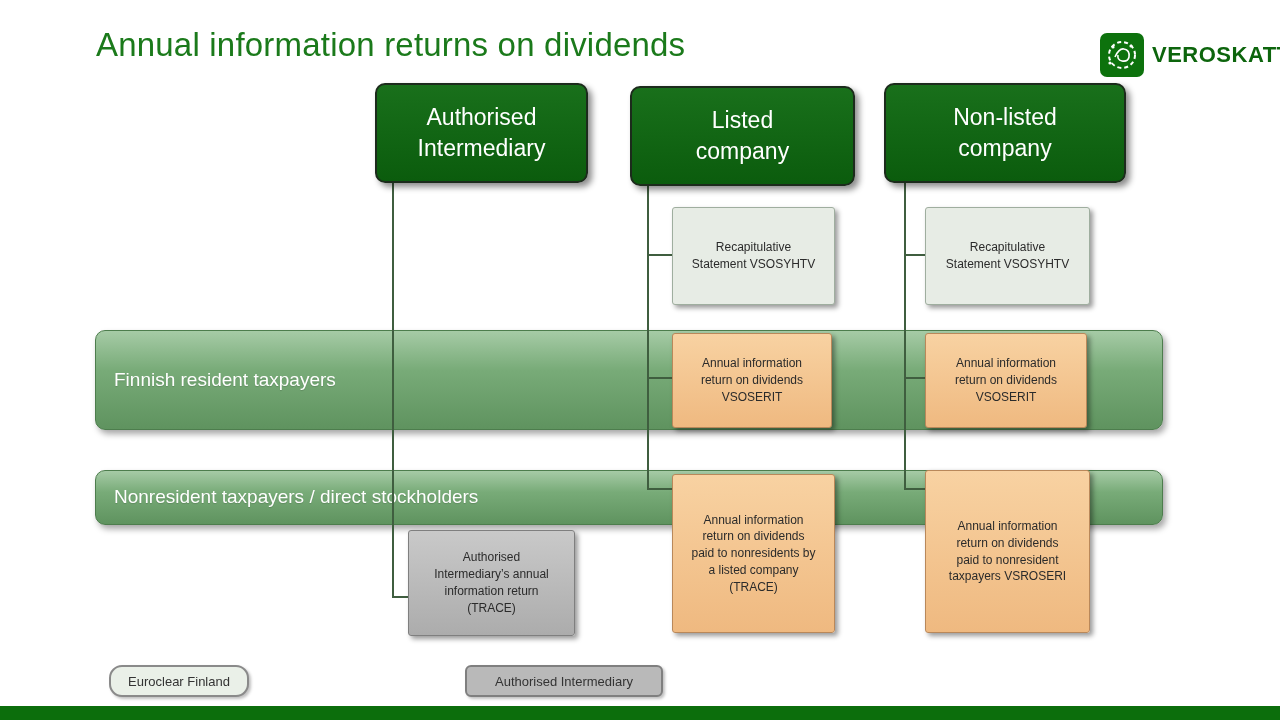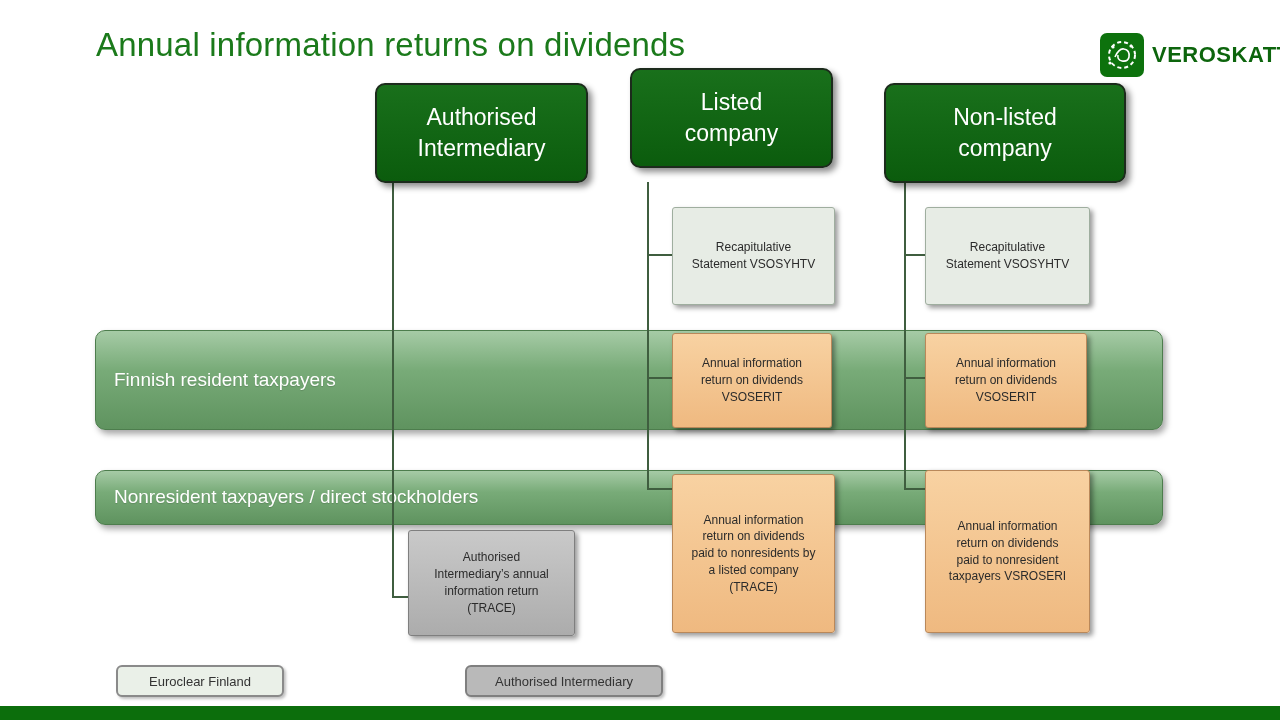--- a/index.html
+++ b/index.html
@@ -78,21 +78,21 @@
   <div class="cline" style="left:647px; top:377px; width:25px; height:2px;"></div>
   <div class="cline" style="left:647px; top:488px; width:25px; height:2px;"></div>
 
   <div class="cline" style="left:904px; top:182px; width:2px; height:308px;"></div>
   <div class="cline" style="left:904px; top:254px; width:21px; height:2px;"></div>
   <div class="cline" style="left:904px; top:377px; width:21px; height:2px;"></div>
   <div class="cline" style="left:904px; top:488px; width:21px; height:2px;"></div>
 
   <div class="topbox" style="left:375px; top:83px; width:213px; height:100px;">Authorised
 Intermediary</div>
-  <div class="topbox" style="left:630px; top:68px; width:203px; height:100px;">Listed
+  <div class="topbox" style="left:630px; top:86px; width:225px; height:100px;">Listed
 company</div>
   <div class="topbox" style="left:884px; top:83px; width:242px; height:100px;">Non-listed
 company</div>
 
   <div class="formbox light" style="left:672px; top:207px; width:163px; height:98px;">Recapitulative
 Statement VSOSYHTV</div>
   <div class="formbox light" style="left:925px; top:207px; width:165px; height:98px;">Recapitulative
 Statement VSOSYHTV</div>
 
   <div class="formbox orange" style="left:672px; top:333px; width:160px; height:95px;">Annual information
@@ -110,21 +110,21 @@
   <div class="formbox orange" style="left:925px; top:470px; width:165px; height:163px;">Annual information
 return on dividends
 paid to nonresident
 taxpayers VSROSERI</div>
 
   <div class="formbox gray" style="left:408px; top:530px; width:167px; height:106px;">Authorised
 Intermediary’s annual
 information return
 (TRACE)</div>
 
-  <div class="legend-item euroclear" style="left:116px; width:168px;">
+  <div class="legend-item euroclear" style="left:109px; width:140px;border-radius:13px;">
     <span>Euroclear Finland</span>
   </div>
   <div class="legend-item ai" style="left:465px; width:198px;">
     <span>Authorised Intermediary</span>
   </div>
 
   <div class="footer-bar"></div>
 
 </div>
 

